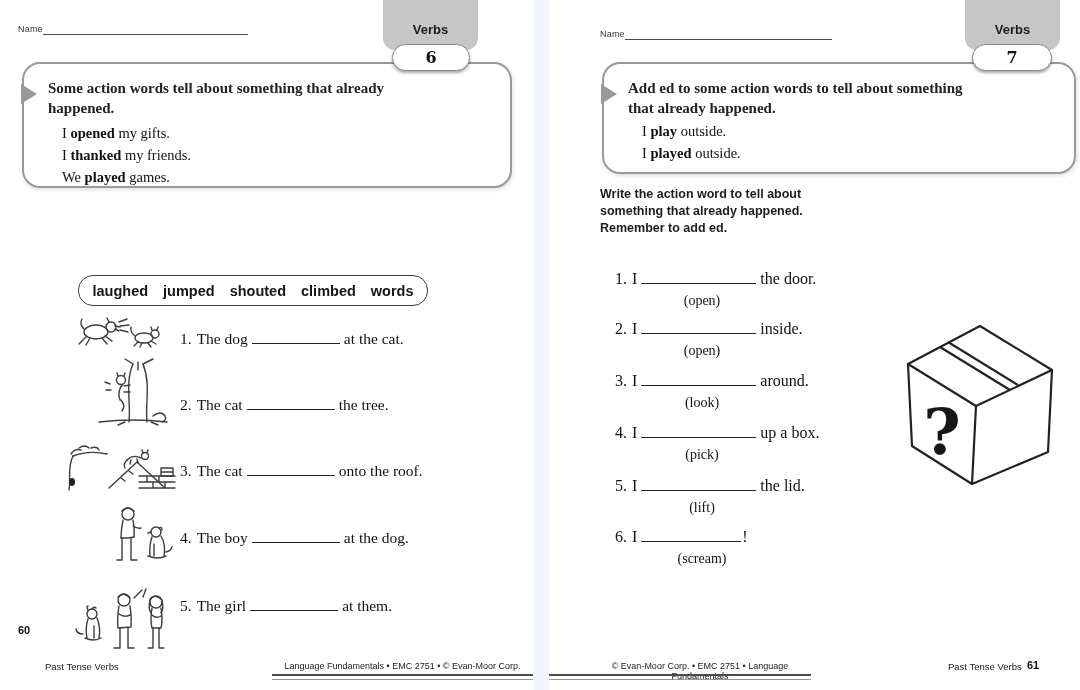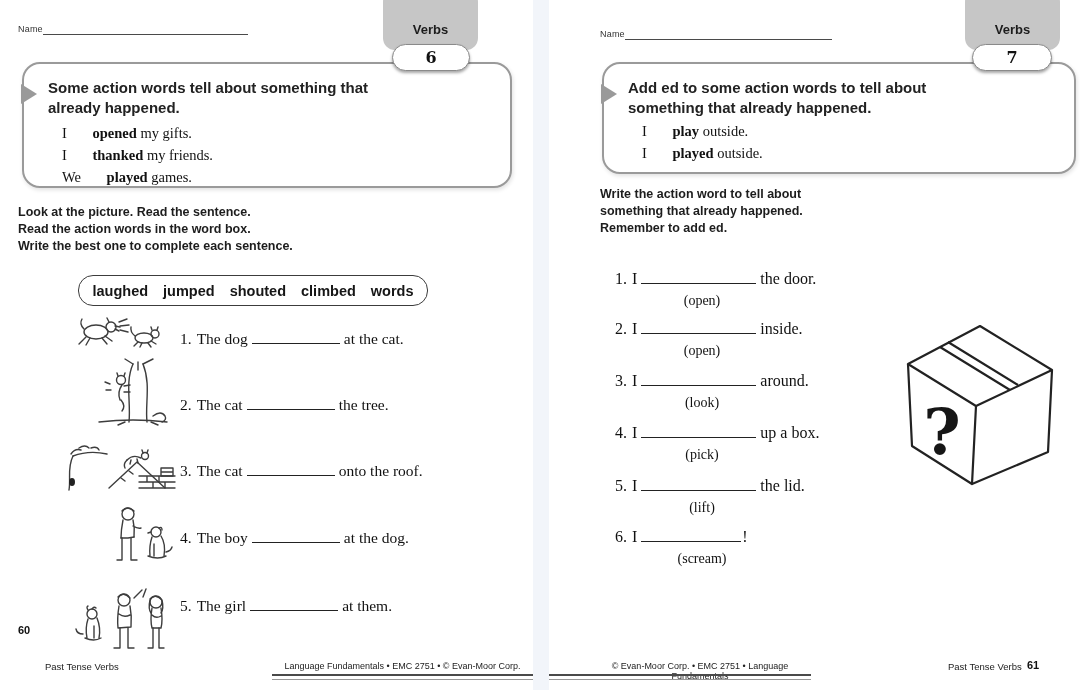--- a/index.html
+++ b/index.html
@@ -19,23 +19,23 @@
   .tab-label{position:absolute;left:0;right:0;text-align:center;font-weight:700;font-size:13px;color:#1c1c1c;}
   .pill{position:absolute;background:#fff;border:1.5px solid #8a8a8a;border-radius:14px;
         box-shadow:0 2px 3px rgba(0,0,0,.35);z-index:3;display:flex;align-items:center;justify-content:center;}
   .pill span{font-family:"DejaVu Serif",serif;font-weight:700;font-size:16px;color:#111;}
 
   
   .rule-box{position:absolute;background:#fff;border:2px solid #9a9a9a;border-radius:18px;
             box-shadow:1px 2px 4px rgba(0,0,0,.12);z-index:1;}
   .rule-arrow{position:absolute;left:-3px;top:20px;width:0;height:0;
               border-top:10px solid transparent;border-bottom:10px solid transparent;border-left:16px solid #9a9a9a;}
-  .rule-heading{position:absolute;left:24px;top:14px;font-weight:600;font-size:15px;line-height:20px;color:#222;}
+  .rule-heading{position:absolute;left:24px;top:14px;font-weight:600;font-size:15px;line-height:20px;color:#222;font-family:Liberation Serif, serif;}
   .rule-examples{position:absolute;left:38px;font-family:"Liberation Serif",serif;font-size:14.5px;line-height:22px;color:#111;}
-  .rule-examples b{font-weight:700;margin-left:22px;}
+  .rule-examples b{font-weight:700;}
 
   
   .directions{position:absolute;font-weight:600;font-size:12.5px;line-height:17px;color:#1d1d1d;}
   .directions b{font-weight:800;}
 
   
   .word-box{position:absolute;left:78px;top:275px;width:348px;height:29px;border:1.5px solid #3c3c3c;
             border-radius:15px;display:flex;align-items:center;justify-content:center;gap:15px;text-align:right;}
   .word-box span{font-weight:600;font-size:14.5px;color:#161616;}
 
@@ -82,25 +82,20 @@
     <div class="rule-box" style="left:22px;top:62px;width:486px;height:122px">
       <div class="rule-arrow"></div>
       <div class="rule-heading" style="width:345px">Some action words tell about something that already happened.</div>
       <div class="rule-examples" style="top:58px">
         <div><span>I </span><b>opened</b><span> my gifts.</span></div>
         <div><span>I </span><b>thanked</b><span> my friends.</span></div>
         <div><span>We </span><b>played</b><span> games.</span></div>
       </div>
     </div>
 
-    <div class="directions" style="left:18px;top:204px">
-      <div>Look at the picture. Read the sentence.</div>
-      <div>Read the action words in the word box.</div>
-      <div>Write the best one to complete each sentence.</div>
-    </div>
 
     <div class="word-box">
       <span>laughed</span>
       <span>jumped</span>
       <span>shouted</span>
       <span>climbed</span>
       <span>words</span>
     </div>
 
     <div class="pic" style="left:74px;top:314px;width:94px;height:34px">

